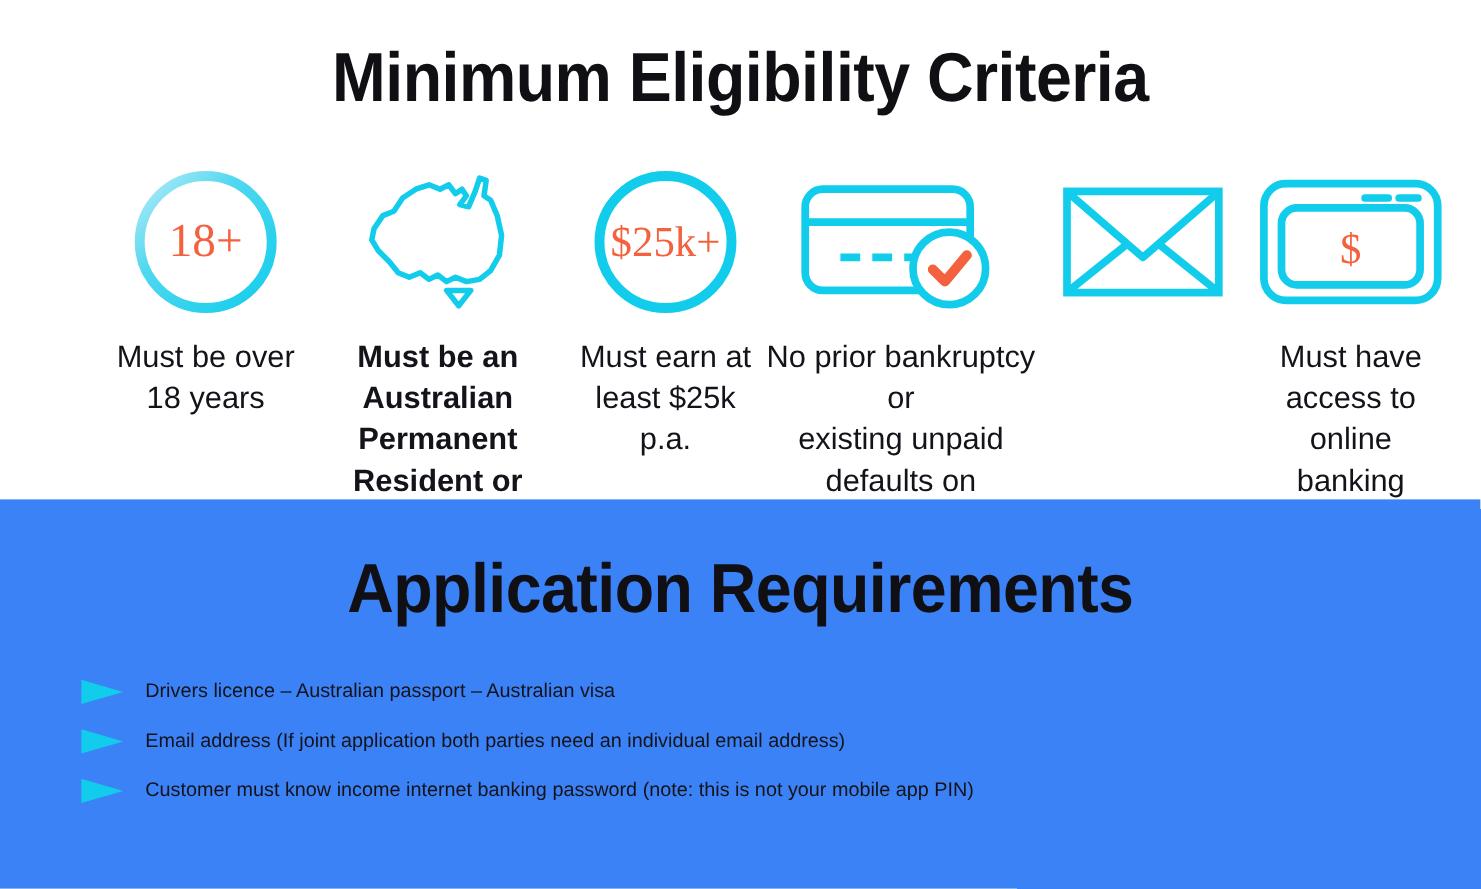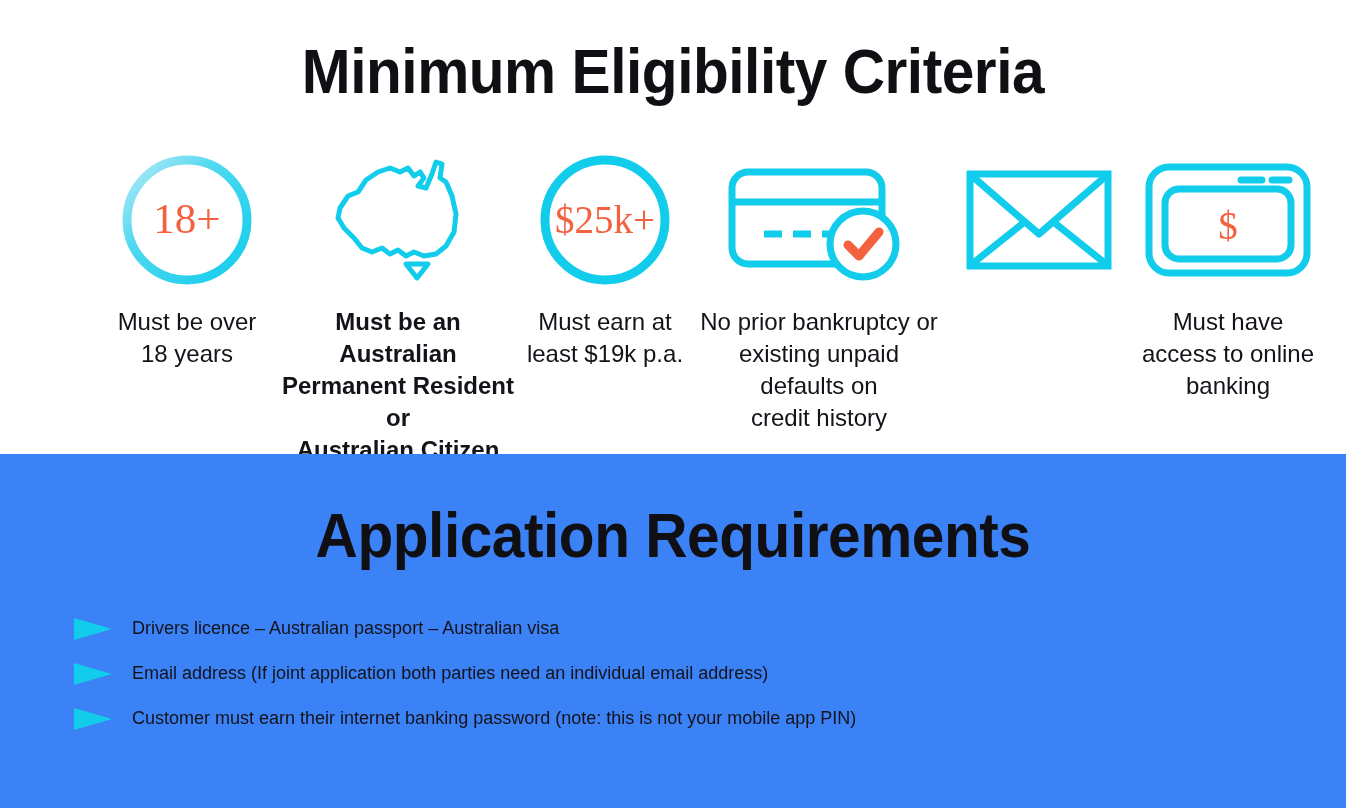--- a/index.html
+++ b/index.html
@@ -64,21 +64,21 @@
     height: 140px;
     display: flex;
     align-items: center;
     justify-content: center;
   }
 
   .caption {
     margin-top: 16px;
     text-align: center;
     font-family: "Liberation Sans", sans-serif;
-    font-size: 24px;
+    font-size: 28px;
     line-height: 1.33;
     color: #14131a;
     white-space: pre-line;
   }
 
   
   .col-1 { width: 186px; }
   .col-2 { width: 236px; font-weight: bold; }
   .col-3 { width: 178px; }
   .col-4 { width: 250px; }
@@ -187,21 +187,21 @@
       </div>
 
       <div class="criteria-item col-3">
         <div class="icon-box">
           <svg width="138" height="138" viewBox="0 0 138 138" aria-hidden="true">
             <circle cx="69" cy="69" r="60" fill="none" stroke="#11cdeb" stroke-width="9"></circle>
             <text class="coral-serif" x="69" y="82" text-anchor="middle" font-size="39">$25k+</text>
           </svg>
         </div>
         <div class="caption">Must earn at
-least $19k p.a.</div>
+least $25k p.a.</div>
       </div>
 
       <div class="criteria-item col-4">
         <div class="icon-box">
           <svg width="190" height="125" viewBox="0 0 190 125" aria-hidden="true">
             <rect x="8" y="14" width="150" height="92" rx="16" ry="16" fill="none" stroke="#11cdeb" stroke-width="7"></rect>
             <line x1="9" y1="44" x2="157" y2="44" stroke="#11cdeb" stroke-width="7"></line>
             <line x1="40" y1="76" x2="128" y2="76" stroke="#11cdeb" stroke-width="7" stroke-dasharray="18 11" stroke-linecap="butt"></line>
             <circle cx="139" cy="86" r="33" fill="#ffffff" stroke="#11cdeb" stroke-width="7"></circle>
             <path d="M124 87 L135 98 L155 74" fill="none" stroke="#f4613e" stroke-width="9" stroke-linecap="round" stroke-linejoin="round"></path>
@@ -259,19 +259,19 @@
         <svg class="bullet-tri" viewBox="0 0 42 26" aria-hidden="true">
           <path d="M2 2 L40 13 L2 24 Z" fill="#11cdeb"></path>
         </svg>
         <span class="req-text">Email address (If joint application both parties need an individual email address)</span>
       </div>
 
       <div class="req-item">
         <svg class="bullet-tri" viewBox="0 0 42 26" aria-hidden="true">
           <path d="M2 2 L40 13 L2 24 Z" fill="#11cdeb"></path>
         </svg>
-        <span class="req-text">Customer must earn their internet banking password (note: this is not your mobile app PIN)</span>
+        <span class="req-text">Customer must know income internet banking password (note: this is not your mobile app PIN)</span>
       </div>
 
     </div>
   </div>
 
 </div>
 
 </body></html>

